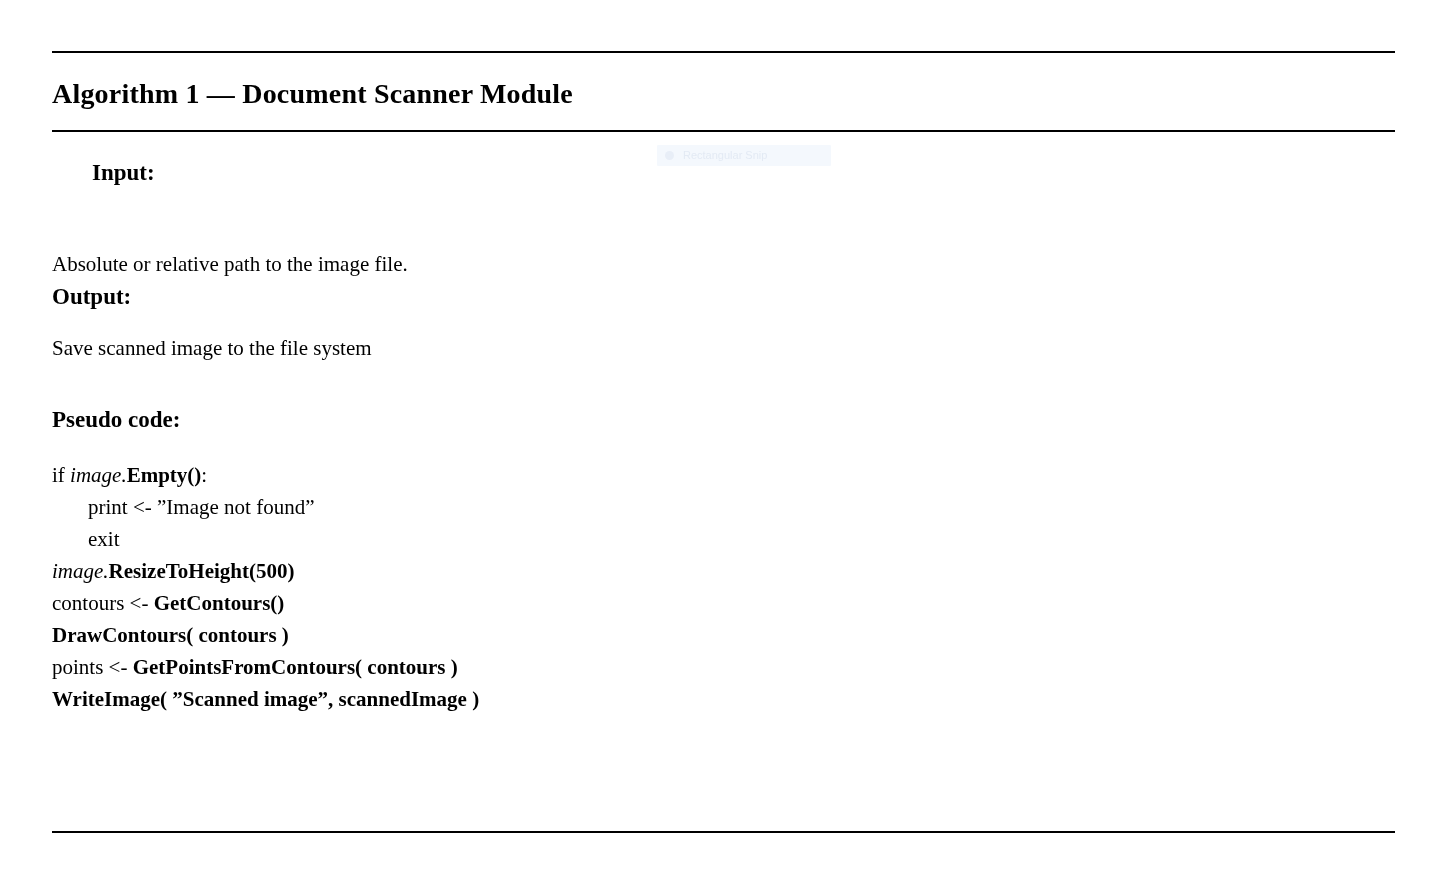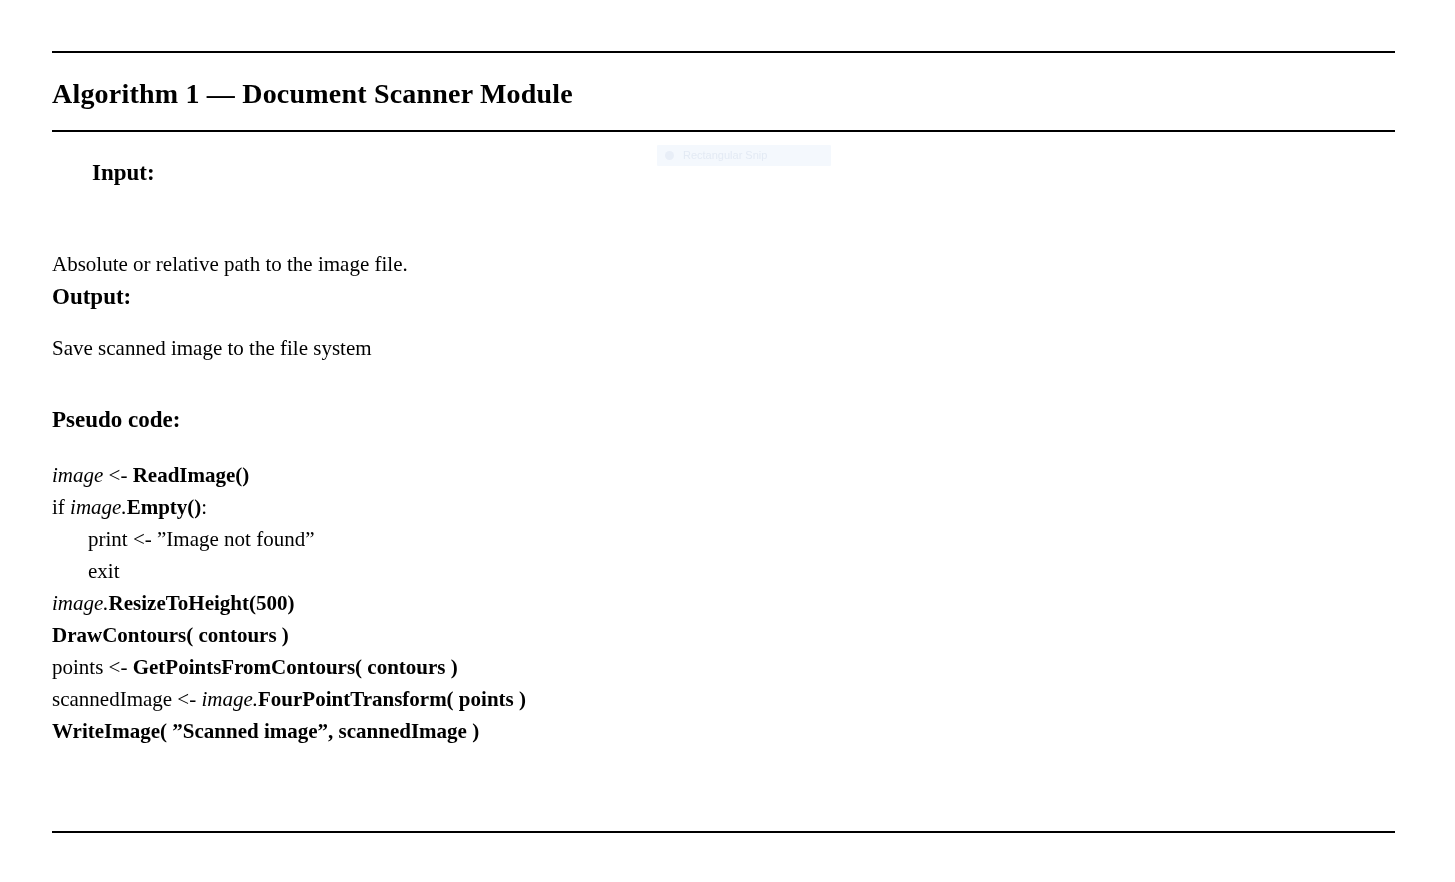--- a/index.html
+++ b/index.html
@@ -136,28 +136,27 @@
 
   <div class="section-heading h-input">Input:</div>
   <div class="section-body b-input">Absolute or relative path to the image file.</div>
 
   <div class="section-heading h-output">Output:</div>
   <div class="section-body b-output">Save scanned image to the file system</div>
 
   <div class="section-heading h-pseudo">Pseudo code:</div>
 
   <div class="code-block" id="code-block">
-      <div class="code-line"><span class="tok-var">image</span><span class="tok-arrow"> &lt;- </span><span class="tok-fn">ReadImage()</span></div>
       <div class="code-line"><span class="tok-kw">if </span><span class="tok-var">image</span><span class="tok-var">.</span><span class="tok-fn">Empty()</span><span class="tok-plain">:</span></div>
       <div class="code-line indent-1"><span class="tok-plain">print</span><span class="tok-arrow"> &lt;- </span><span class="tok-str">”Image not found”</span></div>
       <div class="code-line indent-1"><span class="tok-plain">exit</span></div>
       <div class="code-line"><span class="tok-var">image</span><span class="tok-var">.</span><span class="tok-fn">ResizeToHeight(500)</span></div>
+      <div class="code-line"><span class="tok-plain">contours</span><span class="tok-arrow"> &lt;- </span><span class="tok-fn">GetContours()</span></div>
       <div class="code-line"><span class="tok-fn">DrawContours( contours )</span></div>
       <div class="code-line"><span class="tok-plain">points</span><span class="tok-arrow"> &lt;- </span><span class="tok-fn">GetPointsFromContours( contours )</span></div>
-      <div class="code-line"><span class="tok-plain">scannedImage</span><span class="tok-arrow"> &lt;- </span><span class="tok-var">image</span><span class="tok-var">.</span><span class="tok-fn">FourPointTransform( points )</span></div>
       <div class="code-line"><span class="tok-fn">WriteImage( ”Scanned image”, scannedImage )</span></div>
     </div>
 
   <div class="rule rule-bottom"></div>
 </div>
 
 <div class="snip-overlay">
   <span class="snip-icon"></span>
   <span class="snip-label">Rectangular Snip</span>
 </div>

